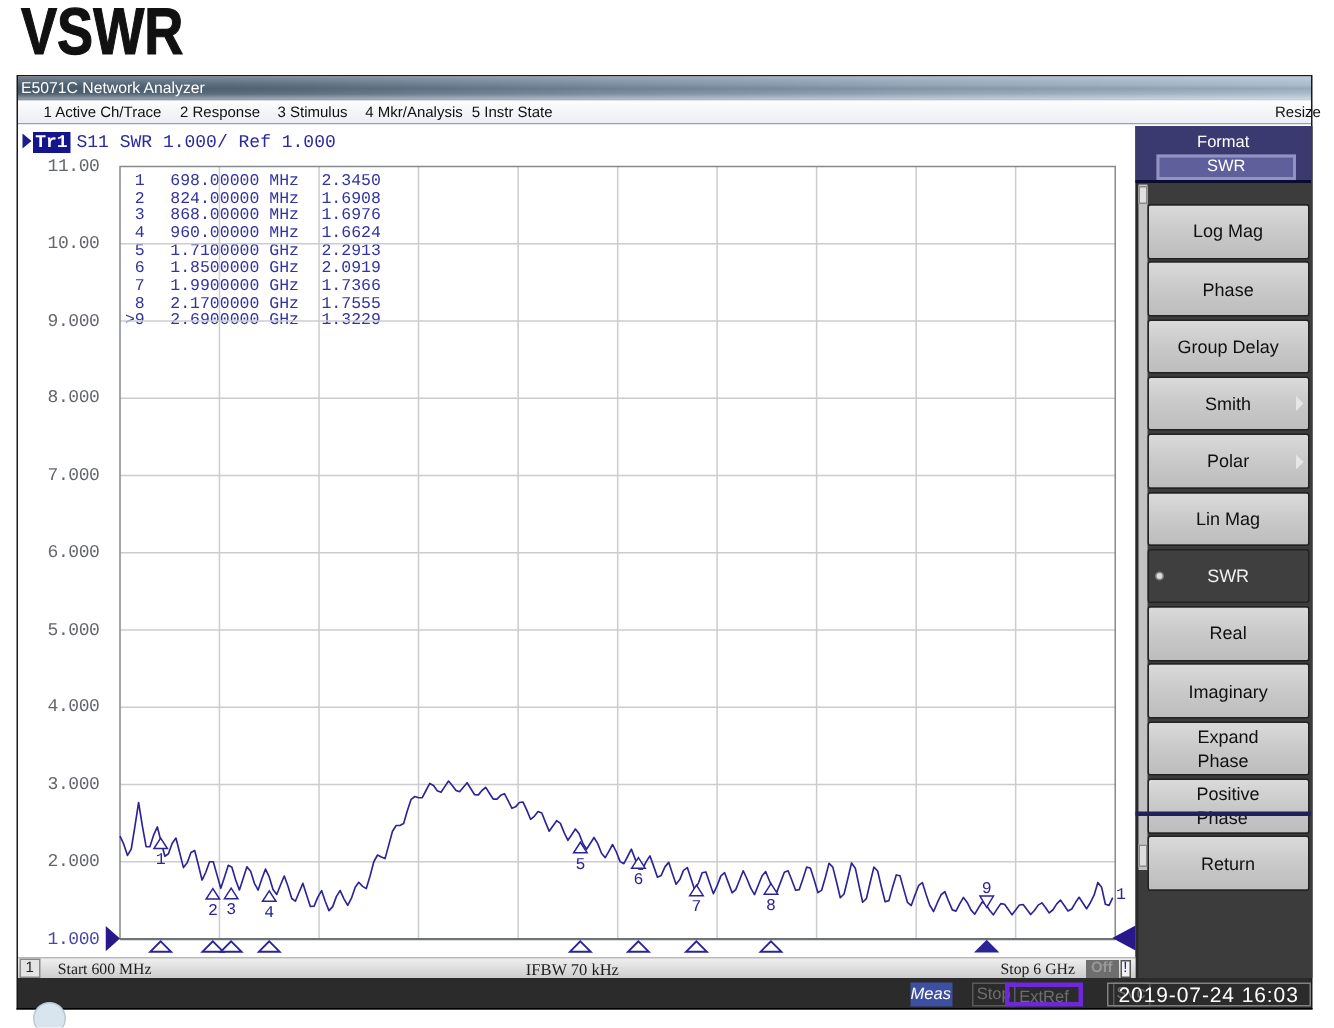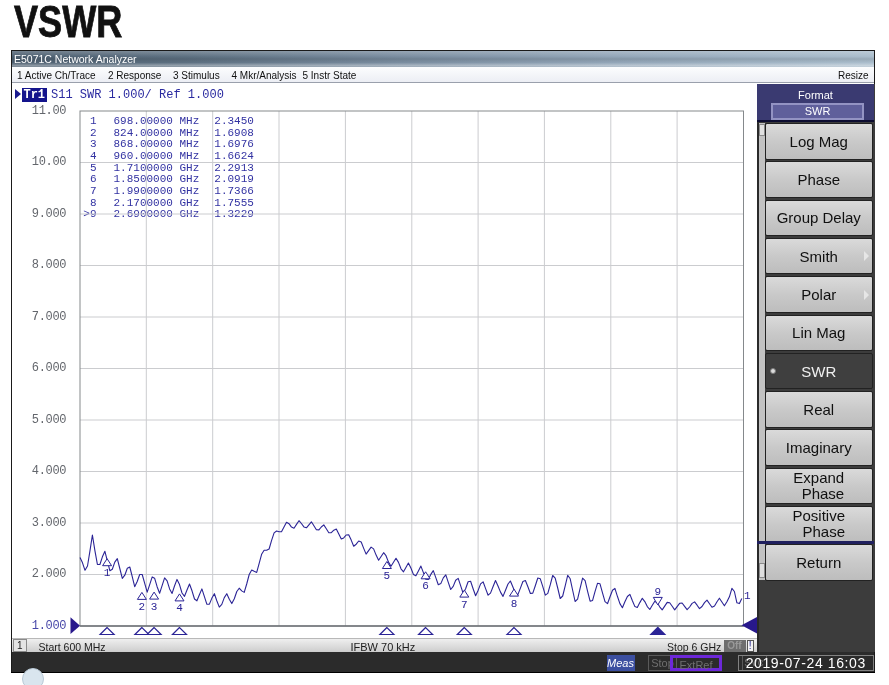--- a/index.html
+++ b/index.html
@@ -5,52 +5,52 @@
   font-family:"Liberation Sans", sans-serif; }
 #vswr { position:absolute; left:14px; top:-3px; font-size:44px; font-weight:bold; color:#111; -webkit-text-stroke:0.8px #111; transform:scaleX(0.82); transform-origin:left top; }
 #win { position:absolute; left:11px; top:50px; width:864px; height:623px; border:1px solid #1a1a1a; background:#fff; }
 #tbar { position:absolute; left:12px; top:51px; width:862px; height:16px;
   background:linear-gradient(90deg,#4d5f70 0%,#5d7081 20%,#7a8da0 45%,#93a6b8 70%,#aabdcc 100%); }
 #tbar:after { content:""; position:absolute; left:0; top:0; width:100%; height:100%;
   background:linear-gradient(180deg,rgba(255,255,255,0.22) 0%,rgba(255,255,255,0) 35%,rgba(0,0,0,0.10) 50%,rgba(0,0,0,0) 72%,rgba(255,255,255,0.40) 94%,rgba(255,255,255,0.15) 100%); }
 #tbar span { position:absolute; left:2px; top:2px; color:#fff; font-size:10.5px; z-index:2; }
 #mbar { position:absolute; left:12px; top:67px; width:862px; height:16px;
   background:linear-gradient(180deg,#fcfdfe,#eceef4); border-bottom:1px solid #9aa0ac; font-size:10px; color:#101010; }
-#mbar span { position:absolute; top:2.5px; }
+#mbar span { position:absolute; top:2.5px;margin-left:12px; }
 #screen { position:absolute; left:12px; top:83px; width:862px; height:589px; background:#fff; }
 .ylab { position:absolute; left:29px; width:40px; height:15px; line-height:15px; text-align:center;
   font-family:"Liberation Mono",monospace; font-size:12px; letter-spacing:-0.3px; }
 .mtab { position:absolute; top:116px; font-family:"Liberation Mono",monospace; font-size:11px;
   line-height:11.65px; color:#3232a2; }
 #trline { position:absolute; left:51px; top:88px; font-family:"Liberation Mono",monospace;
   font-size:12px; color:#2a2aa0; }
 #tr1 { position:absolute; left:22px; top:87.5px; width:24.5px; height:14px; background:#14148c;
   color:#fff; font-family:"Liberation Mono",monospace; font-size:12px; font-weight:bold; text-align:center; line-height:14px; }
 #trarrow { position:absolute; left:15px; top:89px; width:0; height:0;
   border-left:6.5px solid #1b1b8e; border-top:5.5px solid transparent; border-bottom:5.5px solid transparent; }
 #sidebar { position:absolute; left:756.5px; top:84px; width:118px; height:568px; background:#3c3c3c; border-left:2px solid #2a2a2a; }
 #sbhead { position:absolute; left:757px; top:84px; width:117px; height:37.5px; background:#3a3a71; border-bottom:2px solid #0c0c30; }
 #sbhead .fmt { position:absolute; left:0; top:4.5px; width:100%; text-align:center; color:#fff; font-size:11px; }
 #swrbox { position:absolute; left:771px; top:103px; width:93px; height:16.5px; background:#5f5f9b;
   border:2px solid #9393c3; color:#fff; font-size:11px; text-align:center; line-height:12.5px; }
 #scroll { position:absolute; left:758.5px; top:123px; width:6.5px; height:457px; background:#c2c2c2; }
 #thumb { position:absolute; left:758.5px; top:124px; width:6.5px; height:12px; background:#e0e0e0; border:1px solid #8a8a8a; }
 .btn { position:absolute; left:765px; width:107.5px; height:36.5px; border:1px solid #222; border-radius:2px;
-  background:linear-gradient(180deg,#dadada,#c9c9c9 50%,#bdbdbd); font-size:15px; color:#101010;
-  display:flex; align-items:center; justify-content:center; text-align:right; }
+  background:linear-gradient(180deg,#dadada,#c9c9c9 50%,#bdbdbd); font-size:12px; color:#101010;
+  display:flex; align-items:center; justify-content:center; text-align:left;margin-top:13px; }
 .btn.sel { background:#3f3f3f; color:#f0f0f0; }
 .bullet { position:absolute; left:4px; top:14.5px; width:6px; height:6px; border-radius:50%;
   background:#dcdcdc; border:1px solid #7a7a7a; }
 .arr { position:absolute; right:3px; top:12.5px; width:0; height:0;
   border-left:5px solid #e6e6e6; border-top:5px solid transparent; border-bottom:5px solid transparent; }
 .two { line-height:16px; }
 #navline { position:absolute; left:757px; top:541px; width:117px; height:2.5px; background:#20205e; }
 #stat { position:absolute; left:12px; top:637.5px; width:744.5px; height:14.5px;
   background:linear-gradient(180deg,#efefef,#cdcdcd); border-top:1px solid #b8b8b8; font-size:10.5px; color:#1c1c1c; }
-#stat span { position:absolute; top:2.5px; }
+#stat span { position:absolute; top:2.5px;font-family:Liberation Serif, serif; }
 #onebox { position:absolute; left:12.5px; top:638.5px; width:14.5px; height:13px; background:#e4e4e4;
   border:1px solid #8a8a8a; font-size:10px; text-align:center; line-height:12px; color:#222; }
 #offb { position:absolute; left:723.5px; top:640px; width:22px; height:11.5px; background:#6e6e6e;
   color:#999; font-size:10px; font-weight:bold; text-align:center; line-height:11.5px; }
 #bang { position:absolute; left:746.5px; top:640px; width:7.5px; height:11.5px; background:#f2f2f2;
   border:1px solid #555; color:#20208e; font-size:10px; text-align:center; line-height:10.5px; }
 #dbar { position:absolute; left:12px; top:652px; width:862px; height:19.5px; background:#2b2b2b; }
 #blackline { position:absolute; left:11px; top:671.5px; width:864px; height:1.5px; background:#000; }
 .bx { position:absolute; top:654.5px; height:16.5px; font-size:11px; text-align:center; }
 #meas { left:606.5px; width:28px; background:#3c4fa0; color:#fff; line-height:16.5px;font-style:italic; }

